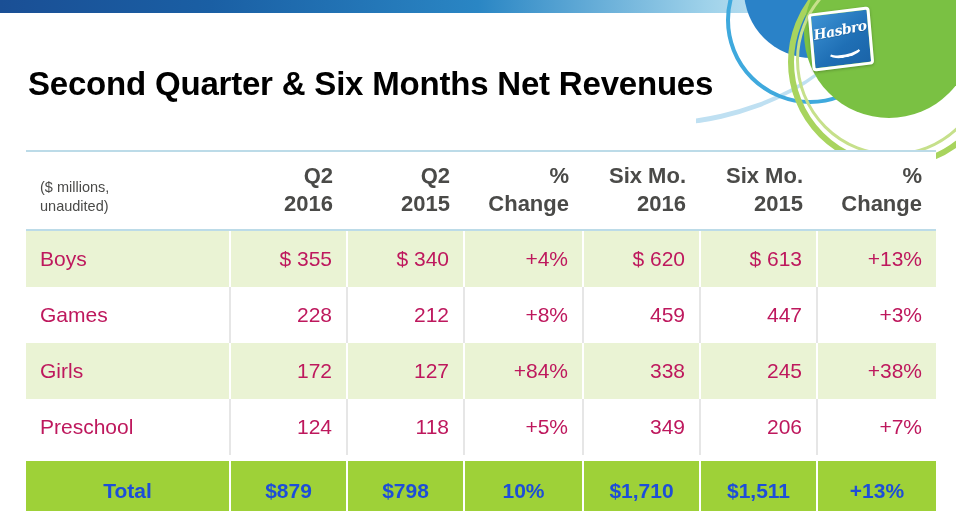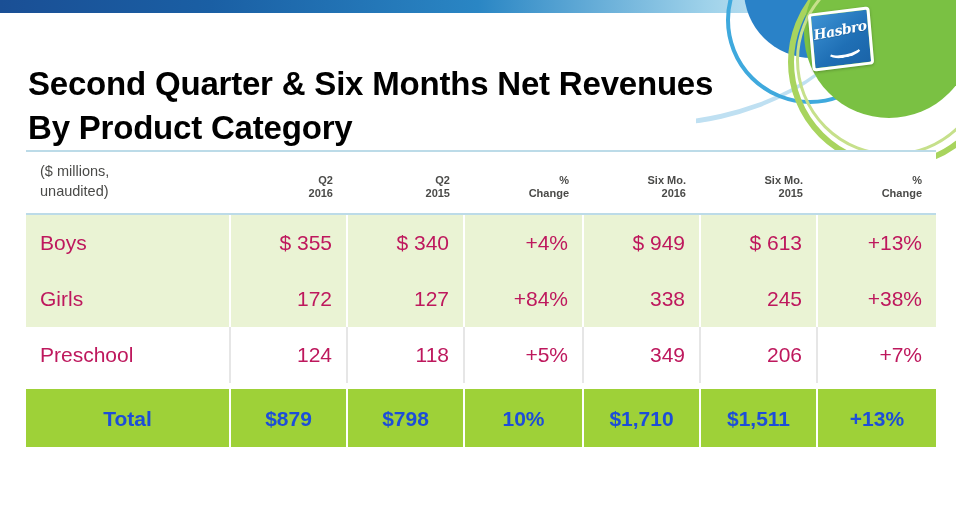--- a/index.html
+++ b/index.html
@@ -102,21 +102,21 @@
   }
   col.c-label{width:204px;}
   col.c-num{width:117px;}
   col.c-num-l{width:119px;}
 
   thead th{
     border-top:2px solid #bcdbe8;
     border-bottom:2px solid #bcdbe8;
     background:#ffffff;
     color:#4a4a48;
-    font-size:11px;
+    font-size:22px;
     font-weight:bold;
     line-height:1.25;
     padding:10px 14px 12px 14px;
     vertical-align:bottom;
     text-align:right;
   }
   thead th.lbl{
     text-align:left;
     font-size:14.5px;
     font-weight:normal;
@@ -167,21 +167,20 @@
 
   <div id="logo">
     <div class="tile"></div>
     <div class="wordmark">Hasbro</div>
     <div class="smile"></div>
   </div>
 </div>
 
 <h1 id="title">
   <span class="l1">Second Quarter &amp; Six Months Net Revenues</span>
-  <span class="l2">By Product Category</span>
 </h1>
 
 <div id="table-wrap">
   <table>
     <colgroup>
       <col class="c-label">
         <col class="c-num">
         <col class="c-num">
       <col class="c-num-l">
         <col class="c-num">
@@ -219,23 +218,32 @@
           <span class="ln">Change</span>
         </th>
       </tr>
     </thead>
     <tbody>
       <tr class="band">
         <td class="lbl">Boys</td>
         <td>$ 355</td>
         <td>$ 340</td>
         <td>+4%</td>
-        <td>$ 949</td>
+        <td>$ 620</td>
         <td>$ 613</td>
         <td>+13%</td>
+      </tr>
+      <tr class="plain">
+        <td class="lbl">Games</td>
+        <td>228</td>
+        <td>212</td>
+        <td>+8%</td>
+        <td>459</td>
+        <td>447</td>
+        <td>+3%</td>
       </tr>
       <tr class="band">
         <td class="lbl">Girls</td>
         <td>172</td>
         <td>127</td>
         <td>+84%</td>
         <td>338</td>
         <td>245</td>
         <td>+38%</td>
       </tr>

